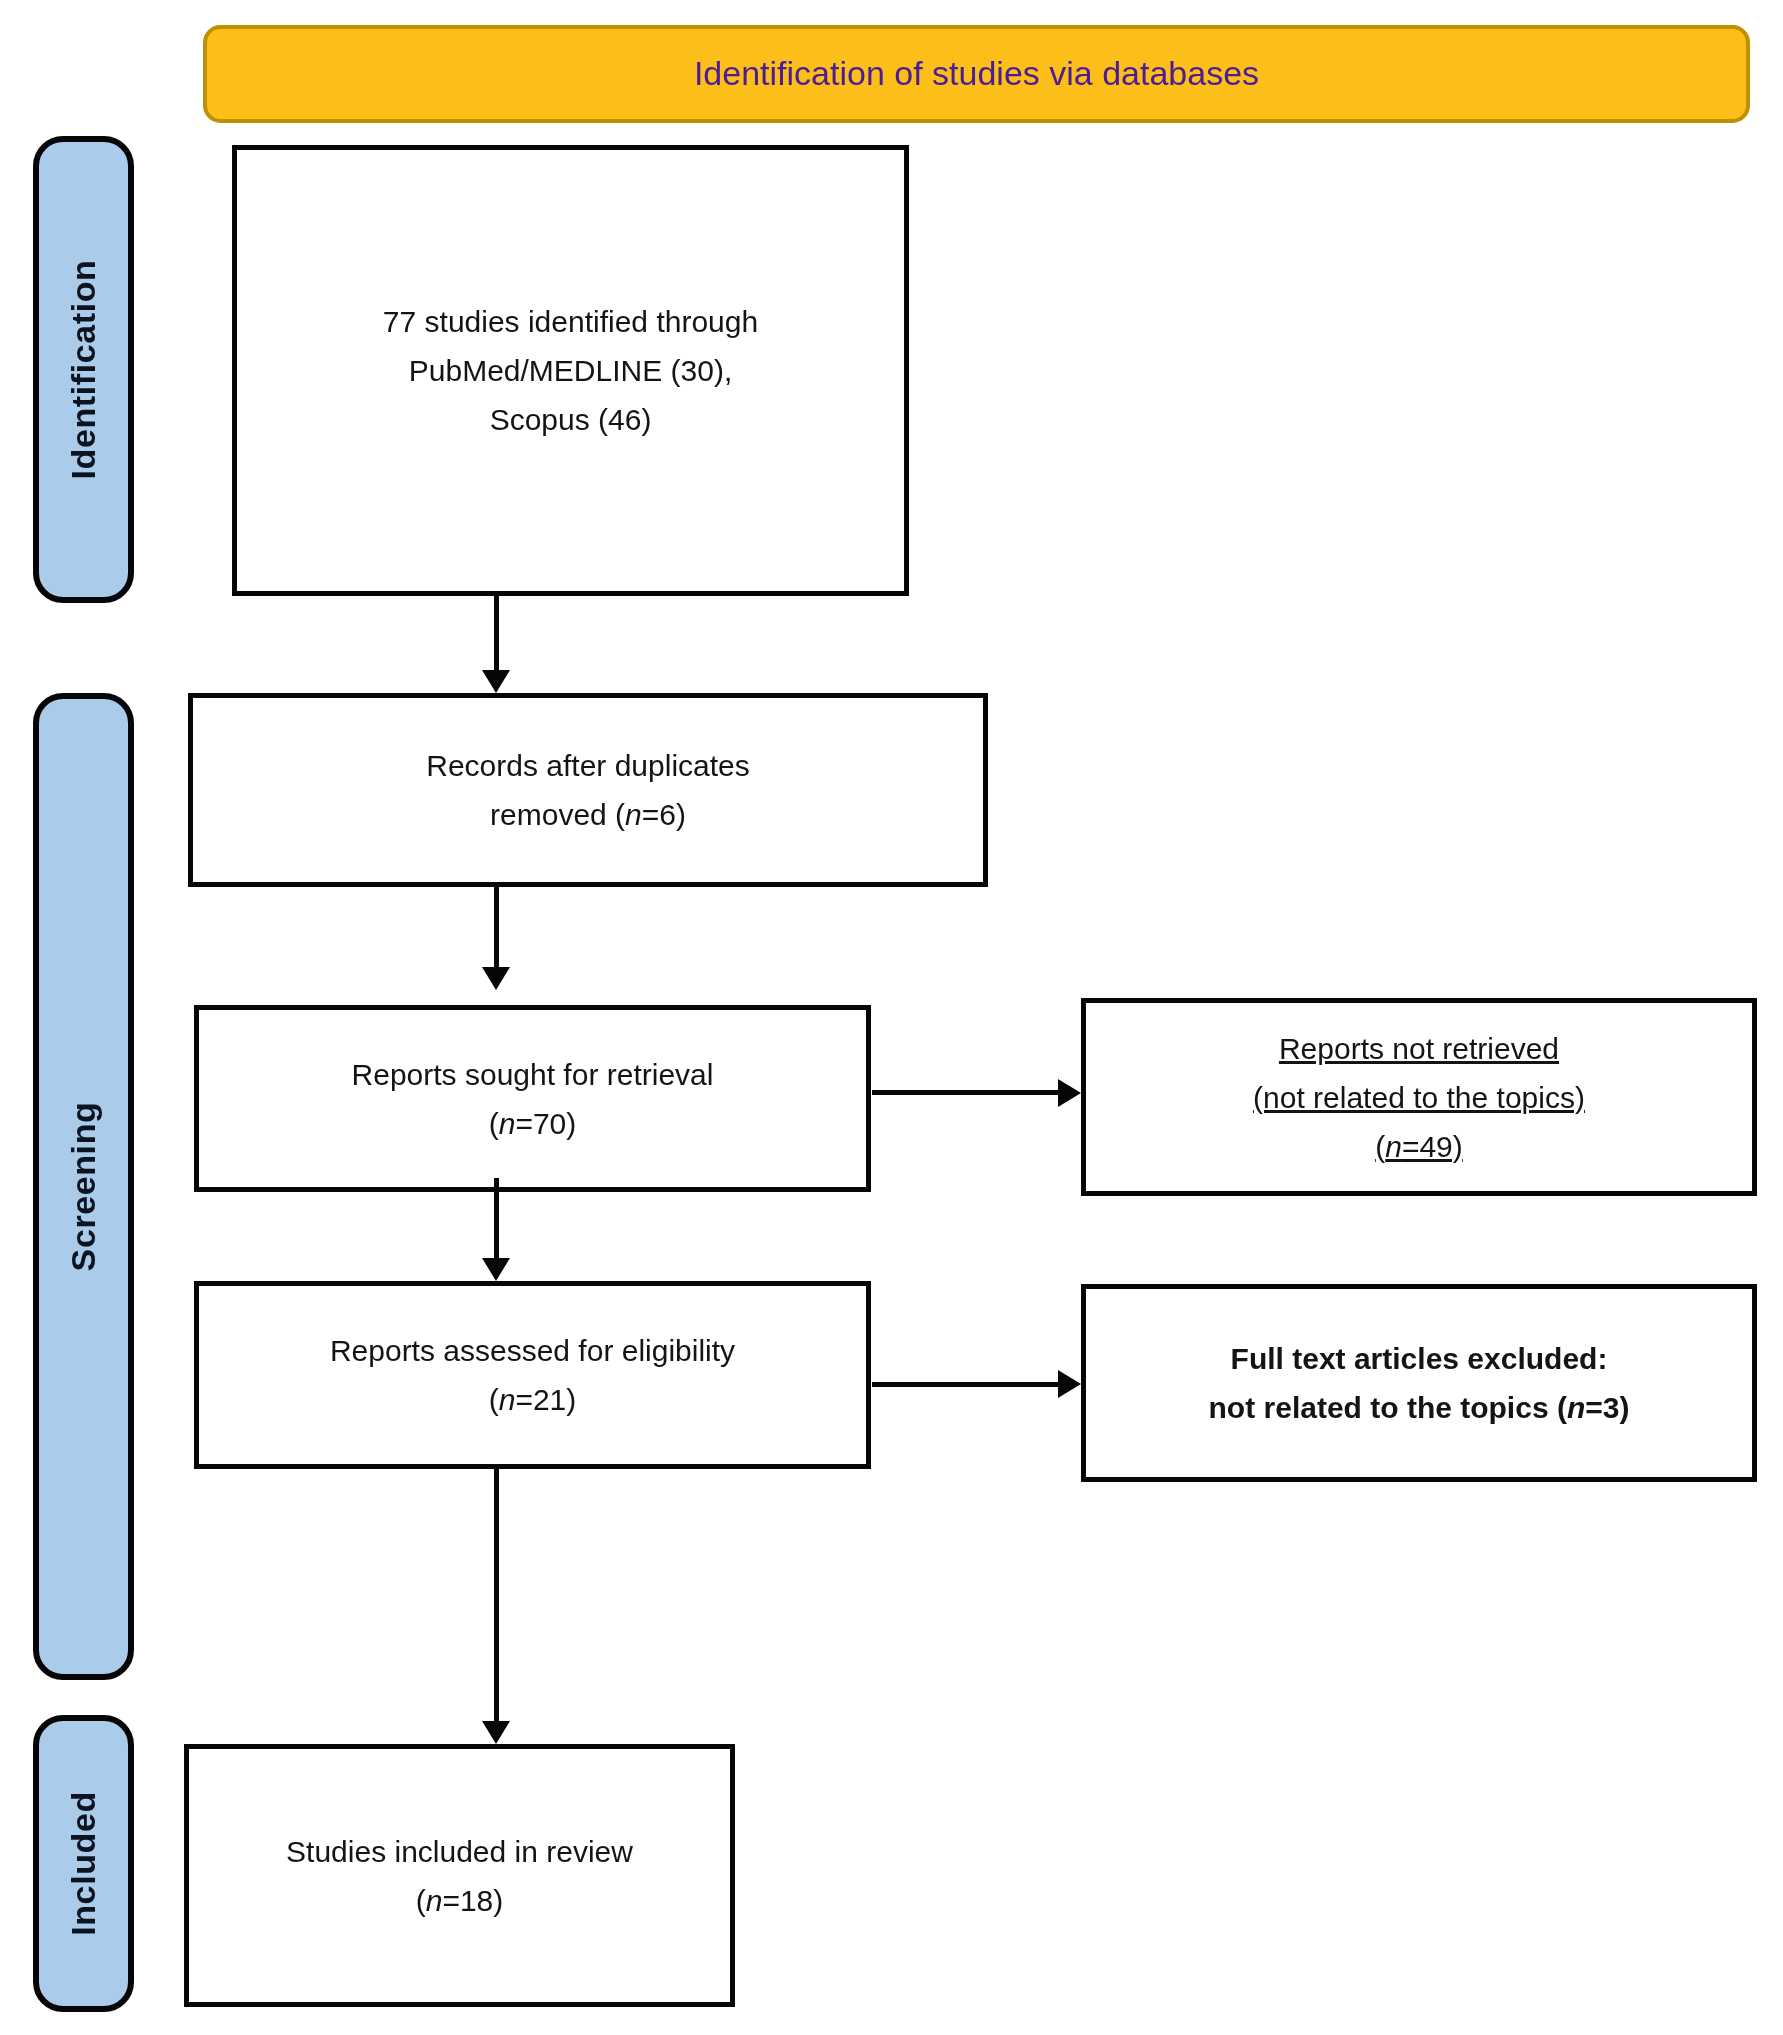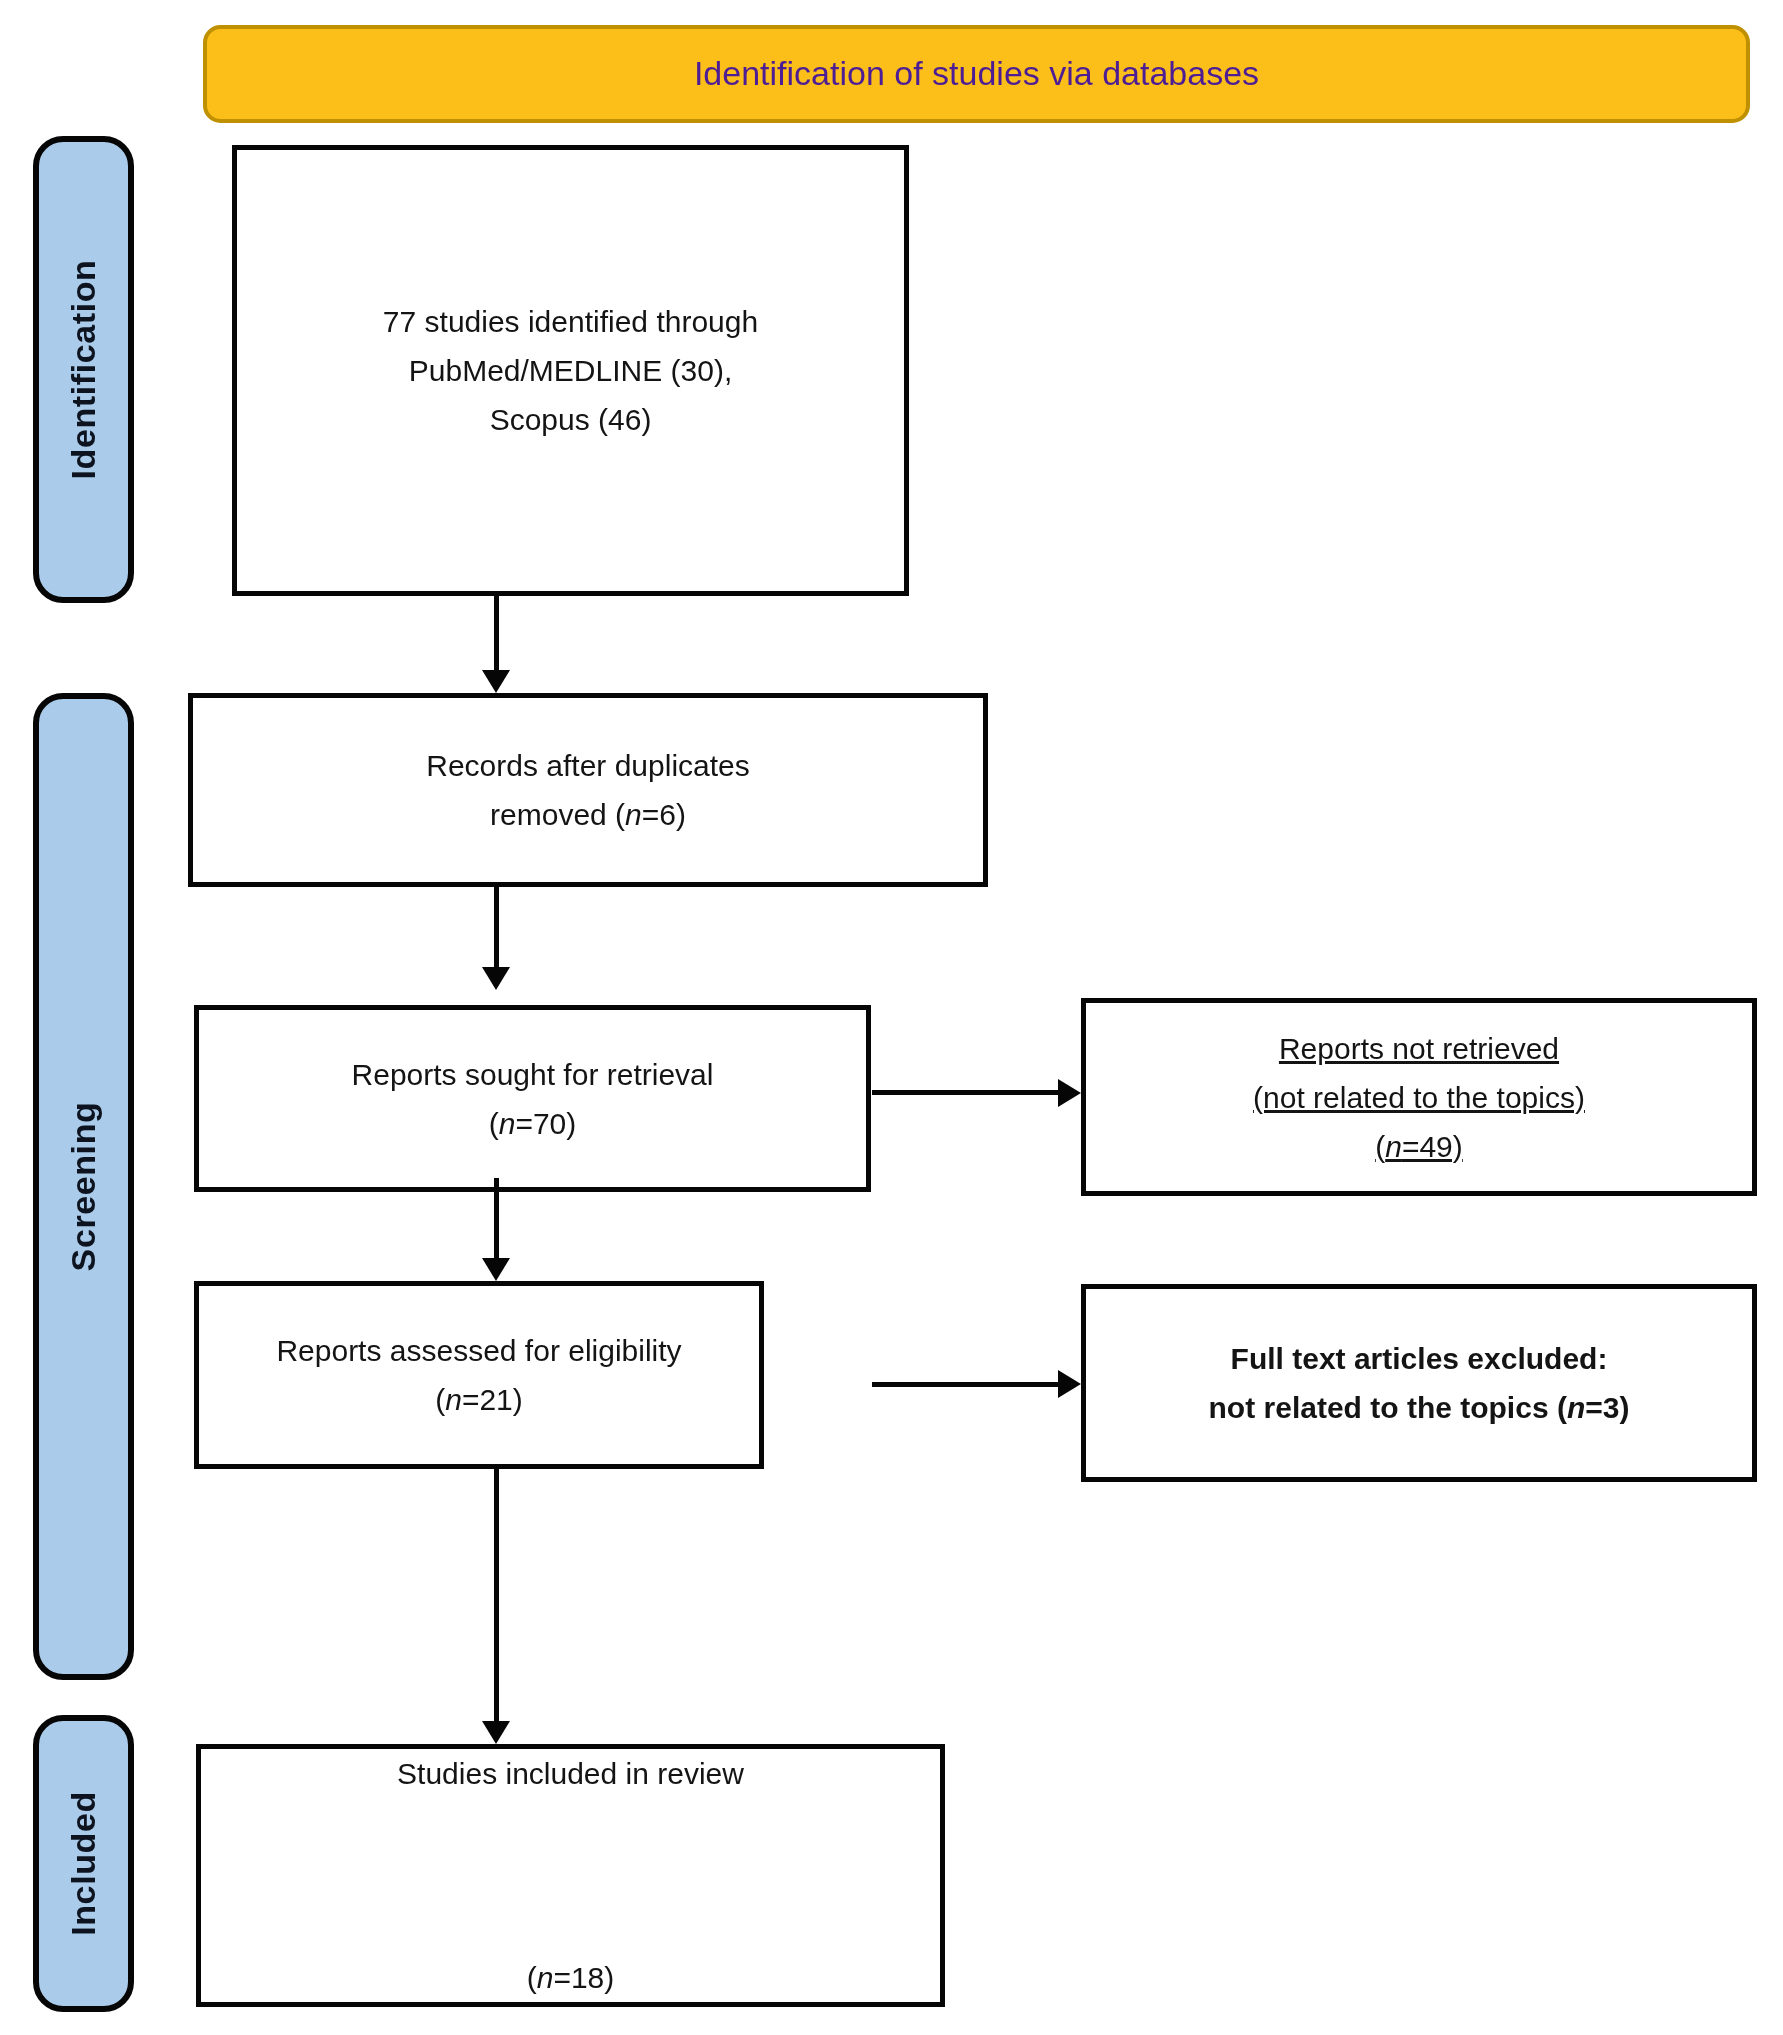--- a/index.html
+++ b/index.html
@@ -73,22 +73,22 @@
     font-size: 30px;
     line-height: 49px;
     color: #141414;
   }
   .bline { white-space: nowrap; }
   .nvar { font-style: italic; }
 
   .box-identified   { left: 194px; top: 145px;  width: 677px; height: 451px; margin-left: 38px; }
   .box-deduplicated { left: 188px; top: 693px; width: 800px; height: 194px; align-items: center; }
   .box-sought       { left: 194px; top: 990px; width: 677px; height: 187px; margin-top: 15px; }
-  .box-assessed     { left: 194px; top: 1281px; width: 570px; height: 188px; }
-  .box-included     { left: 196px; top: 1744px; width: 749px; height: 263px; justify-content: space-between; }
+  .box-assessed     { left: 194px; top: 1281px; width: 677px; height: 188px; }
+  .box-included     { left: 184px; top: 1744px; width: 551px; height: 263px; }
   .box-notretrieved { left: 1081px; top: 998px; width: 676px; height: 198px; text-decoration: underline; }
   .box-excluded     { left: 1081px; top: 1284px; width: 676px; height: 198px; font-weight: bold; }
 
   
   .arrow-line {
     position: absolute;
     background: #060606;
   }
   .ah-down {
     position: absolute;

